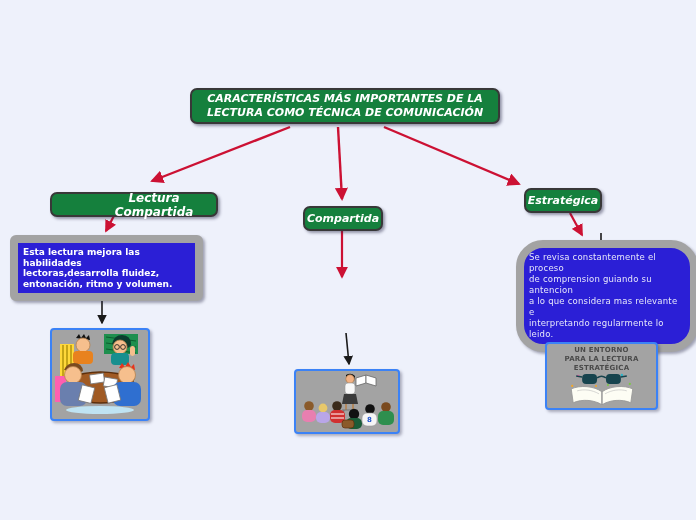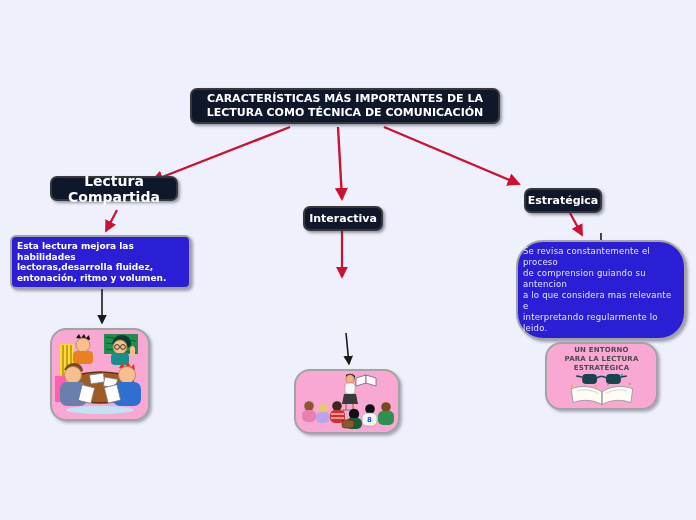--- a/index.html
+++ b/index.html
@@ -3,39 +3,39 @@
 <meta charset="utf-8">
 <style>
   html,body{margin:0;padding:0;}
   body{font-family:"DejaVu Sans","Liberation Sans",sans-serif;background:#eef1fb;}
   #canvas{position:relative;width:696px;height:520px;background:#eef1fb;overflow:hidden;}
 
   
   #arrows{position:absolute;left:0;top:0;width:696px;height:520px;z-index:1;pointer-events:none;}
 
   
-  .node{position:absolute;z-index:2;background:#0f172a;color:#fff;font-weight:bold;
+  .node{position:absolute;z-index:2;background:#15803d;color:#fff;font-weight:bold;
         border:2px solid #383838;border-radius:7px;display:flex;align-items:center;justify-content:center;
-        text-align:center;box-shadow:2px 2px 3px rgba(40,40,70,.45);}
+        text-align:center;box-shadow:2px 2px 3px rgba(40,40,70,.45);font-style:italic;}
   #title-node{left:190px;top:88px;width:306px;height:32px;font-size:11px;line-height:1.3;white-space:pre-line;}
-  #node-compartida{left:50px;top:176px;width:124px;height:21px;font-size:14px;}
+  #node-compartida{left:50px;top:192px;width:124px;height:21px;font-size:12px;padding-left:40px;}
   #node-interactiva{left:303px;top:206px;width:76px;height:21px;font-size:11px;}
   #node-estrategica{left:524px;top:188px;width:74px;height:21px;font-size:11px;}
 
   
-  .note{position:absolute;z-index:2;background:#2b1fd6;color:#fff;border:2px solid #a3a3a3;
+  .note{position:absolute;z-index:2;background:#2b1fd6;color:#fff;border:8px solid #a3a3a3;
         border-radius:6px;box-shadow:2px 2px 3px rgba(40,40,70,.4);white-space:pre-line;
         font-size:9px;font-weight:bold;line-height:1.18;padding:4px 5px;}
   #note-compartida{left:10px;top:235px;width:167px;}
   #note-interactiva{left:237px;top:282px;width:200px;}
   #note-estrategica{left:516px;top:240px;width:156px;font-weight:normal;font-size:8.5px;
                     line-height:1.3;color:#e6e6fa;letter-spacing:.2px;border-radius:27px;}
 
   
-  .imgbox{position:absolute;z-index:2;background:#f9a8d4;border:2px solid #a3a3a3;border-radius:16px;
+  .imgbox{position:absolute;z-index:2;background:#a3a3a3;border:2px solid #3b82f6;border-radius:4px;
           box-shadow:2px 2px 3px rgba(40,40,70,.35);display:flex;flex-direction:column;
           align-items:center;justify-content:center;overflow:hidden;}
   #img-compartida{left:50px;top:328px;width:96px;height:89px;}
   #img-interactiva{left:294px;top:369px;width:102px;height:61px;}
   #img-estrategica{left:545px;top:342px;width:109px;height:64px;}
   #poster-caption{font-size:7px;font-weight:bold;color:#4a4a4a;text-align:center;
                   line-height:1.25;white-space:pre-line;margin-top:2px;letter-spacing:.2px;}
 </style>
 </head>
 <body>
@@ -59,21 +59,21 @@
     <line x1="570" y1="213" x2="582" y2="235" stroke="#cc1133" stroke-width="2.2" marker-end="url(#mr)"></line>
     <line x1="102" y1="281" x2="102" y2="323" stroke="#1a1a1a" stroke-width="1.6" marker-end="url(#mb)"></line>
     <line x1="346" y1="333" x2="349" y2="364" stroke="#1a1a1a" stroke-width="1.6" marker-end="url(#mb)"></line>
     <line x1="601" y1="233" x2="601" y2="337" stroke="#1a1a1a" stroke-width="1.6" marker-end="url(#mb)"></line>
   </svg>
 
   <div class="node" id="title-node">CARACTERÍSTICAS MÁS IMPORTANTES DE LA
 LECTURA COMO TÉCNICA DE COMUNICACIÓN</div>
 
   <div class="node" id="node-compartida">Lectura Compartida</div>
-  <div class="node" id="node-interactiva">Interactiva</div>
+  <div class="node" id="node-interactiva">Compartida</div>
   <div class="node" id="node-estrategica">Estratégica</div>
 
   <div class="note" id="note-compartida">Esta lectura mejora las habilidades
 lectoras,desarrolla fluidez,
 entonación, ritmo y volumen.</div>
   <div class="note" id="note-estrategica">Se revisa constantemente el proceso
 de comprension guiando su antencion
 a lo que considera mas relevante e
 interpretando regularmente lo leido.</div>
 

